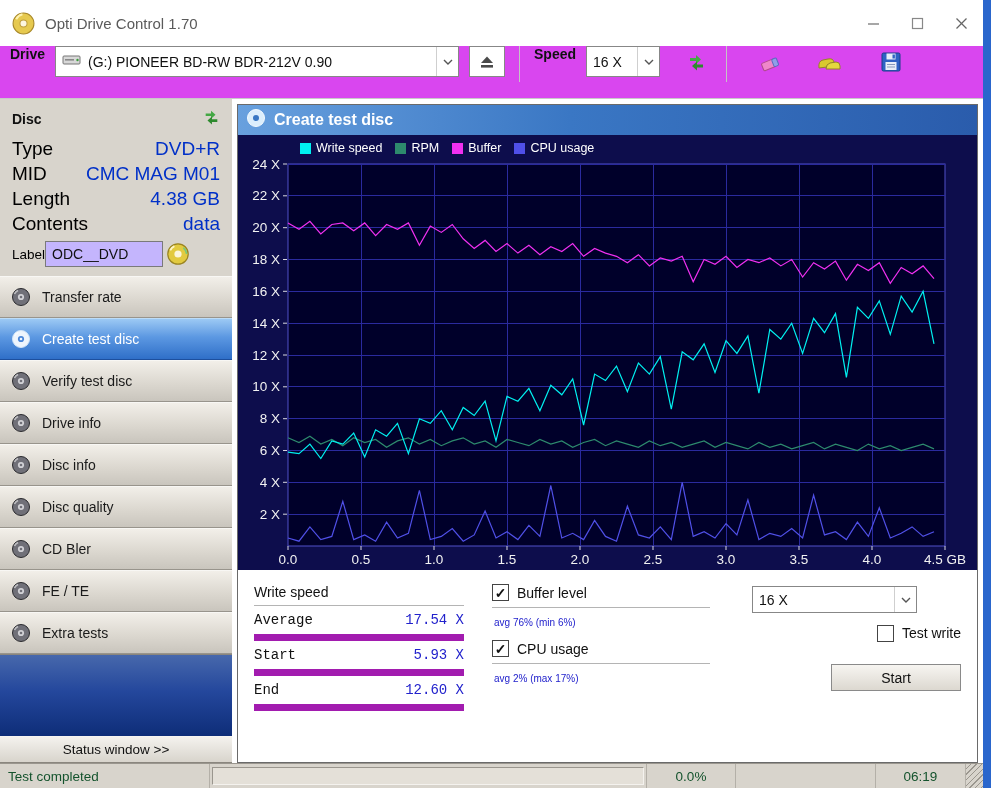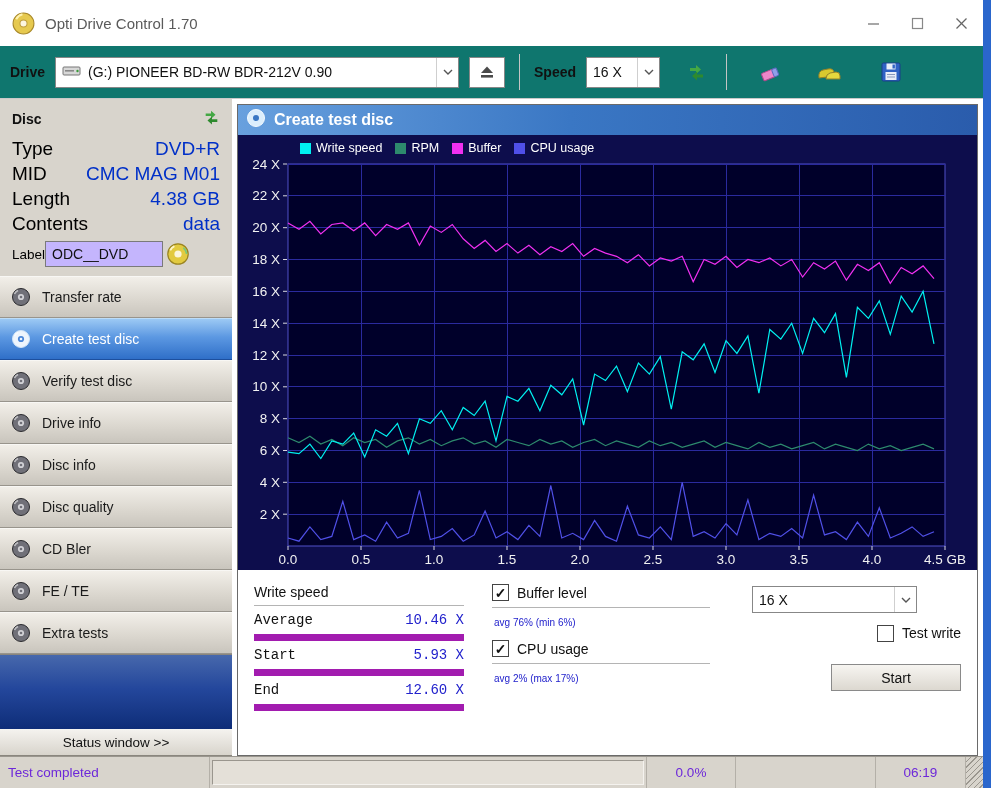--- a/index.html
+++ b/index.html
@@ -20,21 +20,21 @@
   
   .titlebar { height: 46px; display: flex; align-items: center; padding-left: 12px; background: #fff; flex: 0 0 auto; }
   .app-icon { margin-right: 10px; display: inline-flex; }
   .title-text { font-size: 15px; color: #5a5a5a; }
   .win-controls { margin-left: auto; display: flex; }
   .win-btn { width: 44px; height: 46px; display: flex; align-items: center; justify-content: center; }
   
   .menubar { height: 36px; display: flex; align-items: center; gap: 19px; padding-left: 13px; font-size: 15px; color: #3c3c3c; background: #fff; flex: 0 0 auto; }
   .menu-item { padding: 2px 3px; }
   
-  .toolbar { height: 53px; background: #0f766e; border-bottom: 1px solid #c9c9c9; display: flex; align-items: center; padding: 0 10px; gap: 10px; flex: 0 0 auto; }
+  .toolbar { height: 53px; background: #d946ef; border-bottom: 1px solid #c9c9c9; display: flex; align-items: flex-start; padding: 0 10px; gap: 10px; flex: 0 0 auto; }
   .tb-label { font-weight: bold; font-size: 14px; color: #111; }
   .combo { display: flex; align-items: center; background: #fff; border: 1px solid #878787; padding-left: 6px; gap: 6px; font-size: 14px; color: #111; }
   .combo-text { white-space: nowrap; overflow: hidden; }
   .combo-arrow { margin-left: auto; width: 22px; align-self: stretch; display: flex; align-items: center; justify-content: center; border-left: 1px solid #cfcfcf; background: #fff; }
   .drive-combo { width: 404px; height: 31px; }
   .speed-combo { width: 74px; height: 31px; }
   .tool-btn { width: 36px; height: 31px; border: 1px solid #878787; background: #fff; display: flex; align-items: center; justify-content: center; }
   .vsep { width: 1px; height: 36px; background: #c4c4c4; margin: 0 4px; }
   .tb-icon { width: 32px; height: 32px; display: flex; align-items: center; justify-content: center; }
   
@@ -83,21 +83,21 @@
   .check-row { display: flex; align-items: center; gap: 8px; height: 30px; }
   .underlined { border-bottom: 1px solid #b4b4b4; }
   .stat-blue { padding: 9px 0 6px 2px; font-size: 10px; }
   .cb { width: 17px; height: 17px; border: 1px solid #444; background: #fff; display: inline-flex; align-items: center; justify-content: center; font-size: 14px; font-weight: bold; color: #111; flex: 0 0 auto; line-height: 1; }
   .stats-combo { width: 165px; height: 27px; flex: 0 0 auto; }
   .col3 .check-row { margin-top: 5px; justify-content: flex-end; }
   .start-btn { margin-top: 16px; width: 130px; height: 27px; align-self: flex-end;
     background: linear-gradient(180deg, #f7f5f1, #dcd8d0); border: 1px solid #8a8a8a;
     font-family: "Liberation Sans", sans-serif; font-size: 14px; color: #111; }
   
-  .statusbar { height: 32px; flex: 0 0 auto; background: #d8d4cc; border-top: 1px solid #9a968e; display: flex; align-items: stretch; font-size: 13.5px; color: #6d28d9; }
+  .statusbar { height: 25px; flex: 0 0 auto; background: #d8d4cc; border-top: 1px solid #9a968e; display: flex; align-items: stretch; font-size: 13.5px; color: #14532d; }
   .sb-cell { display: flex; align-items: center; }
   .sb-status { width: 210px; padding-left: 8px; border-right: 1px solid #b4b0a8; }
   .sb-progress { flex: 1; margin: 3px 2px; border: 1px solid; border-color: #9a968e #f4f2ee #f4f2ee #9a968e; background: #e4e0d8; }
   .sb-pct { width: 90px; justify-content: center; border-left: 1px solid #b4b0a8; border-right: 1px solid #b4b0a8; }
   .sb-gap { width: 140px; border-right: 1px solid #b4b0a8; }
   .sb-time { width: 90px; justify-content: center; border-right: 1px solid #b4b0a8; }
   .sb-grip { width: 17px; background: repeating-linear-gradient(135deg, transparent 0 3px, #9a968e 3px 4px); }
 </style>
 </head>
 <body>
@@ -442,21 +442,21 @@
               <polyline points="50.0,294.1 61.0,295.7 71.9,286.1 82.8,300.5 93.8,282.9 104.8,286.1 115.7,275.0 126.7,298.9 137.6,271.8 148.6,278.2 159.5,265.4 170.4,295.7 181.4,260.7 192.3,265.4 203.3,252.7 214.3,271.8 225.2,249.5 236.2,257.5 247.1,243.2 258.0,282.9 269.0,238.4 279.9,243.2 290.9,230.4 301.9,252.7 312.8,227.2 323.8,236.8 334.7,220.9 345.6,267.0 356.6,216.1 367.5,222.5 378.5,208.1 389.4,233.6 400.4,205.0 411.4,216.1 422.3,198.6 433.3,251.1 444.2,193.8 455.2,201.8 466.1,185.9 477.0,214.5 488.0,182.7 498.9,195.4 509.9,177.9 520.9,235.2 531.8,171.5 542.8,181.1 553.7,165.2 564.6,195.4 575.6,160.4 586.5,174.7 597.5,155.6 608.4,219.3 619.4,149.3 630.4,160.4 641.3,142.9 652.3,176.3 663.2,138.1 674.1,154.0 685.1,133.3 696.0,185.9" fill="none" stroke="#00f0f0" stroke-width="1.2"></polyline>
               <polyline points="50.0,64.9 61.0,71.3 71.9,63.3 82.8,76.0 93.8,66.5 104.8,64.9 115.7,72.8 126.7,64.9 137.6,77.6 148.6,66.5 159.5,71.3 170.4,64.9 181.4,87.2 192.3,68.1 203.3,74.4 214.3,66.5 225.2,80.8 236.2,90.4 247.1,82.4 258.0,93.5 269.0,85.6 279.9,95.1 290.9,87.2 301.9,96.7 312.8,88.8 323.8,93.5 334.7,85.6 345.6,98.3 356.6,90.4 367.5,95.1 378.5,98.3 389.4,104.7 400.4,96.7 411.4,107.9 422.3,99.9 433.3,103.1 444.2,98.3 455.2,123.8 466.1,101.5 477.0,106.3 488.0,98.3 498.9,109.5 509.9,101.5 520.9,104.7 531.8,99.9 542.8,107.9 553.7,101.5 564.6,119.0 575.6,104.7 586.5,111.1 597.5,103.1 608.4,122.2 619.4,106.3 630.4,112.6 641.3,104.7 652.3,125.4 663.2,109.5 674.1,115.8 685.1,107.9 696.0,120.6" fill="none" stroke="#f030f0" stroke-width="1.2"></polyline>
             </svg>
         </div>
         <div class="stats">
           <div class="col1">
             <div class="stat-title">Write speed</div>
             <div id="ws-stats">
                 <div class="stat-row">
                   <span>Average</span>
-                  <span class="val">10.46 X</span>
+                  <span class="val">17.54 X</span>
                 </div>
                 <div class="stat-row">
                   <span>Start</span>
                   <span class="val">5.93 X</span>
                 </div>
                 <div class="stat-row">
                   <span>End</span>
                   <span class="val">12.60 X</span>
                 </div>
               </div>

